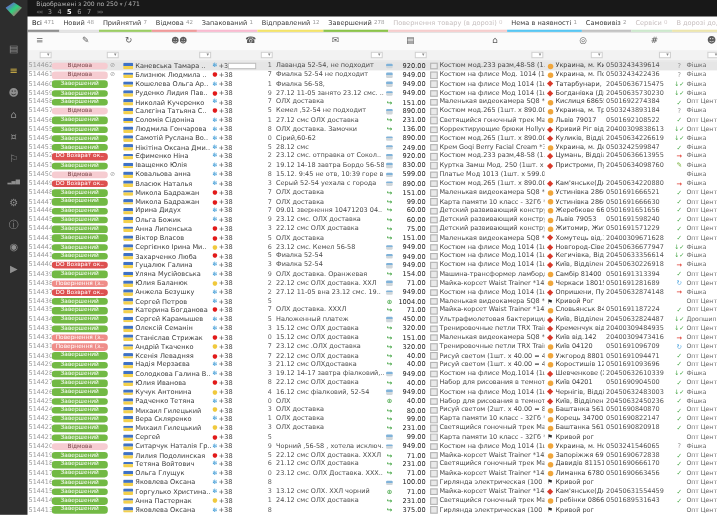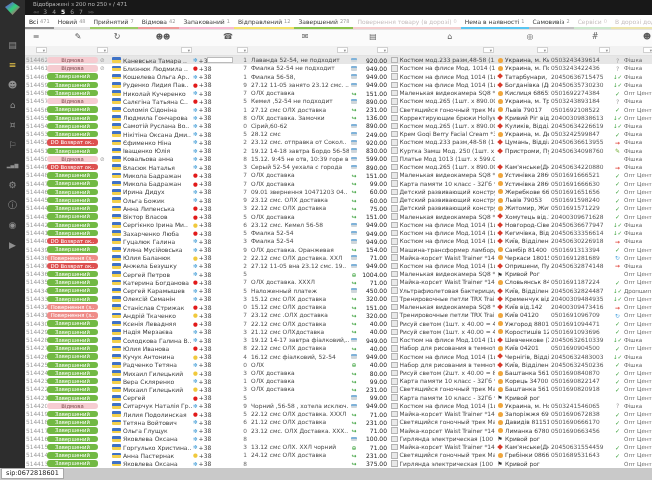--- a/index.html
+++ b/index.html
@@ -1855,17 +1855,14 @@
         <div class="cell c-carrier">
           <span class="car-f">⚑</span>
         </div>
         <div class="cell c-city">Кривой рог</div>
         <div class="cell c-ttn"></div>
         <div class="cell c-track"></div>
         <div class="cell c-channel">Опт Центр</div>
       </div>
     </div>
 
-  <div id="bottombar">
-    <span id="sipbox">sip:0672818601</span>
-  </div>
 
 </div>
 
 </body></html>

